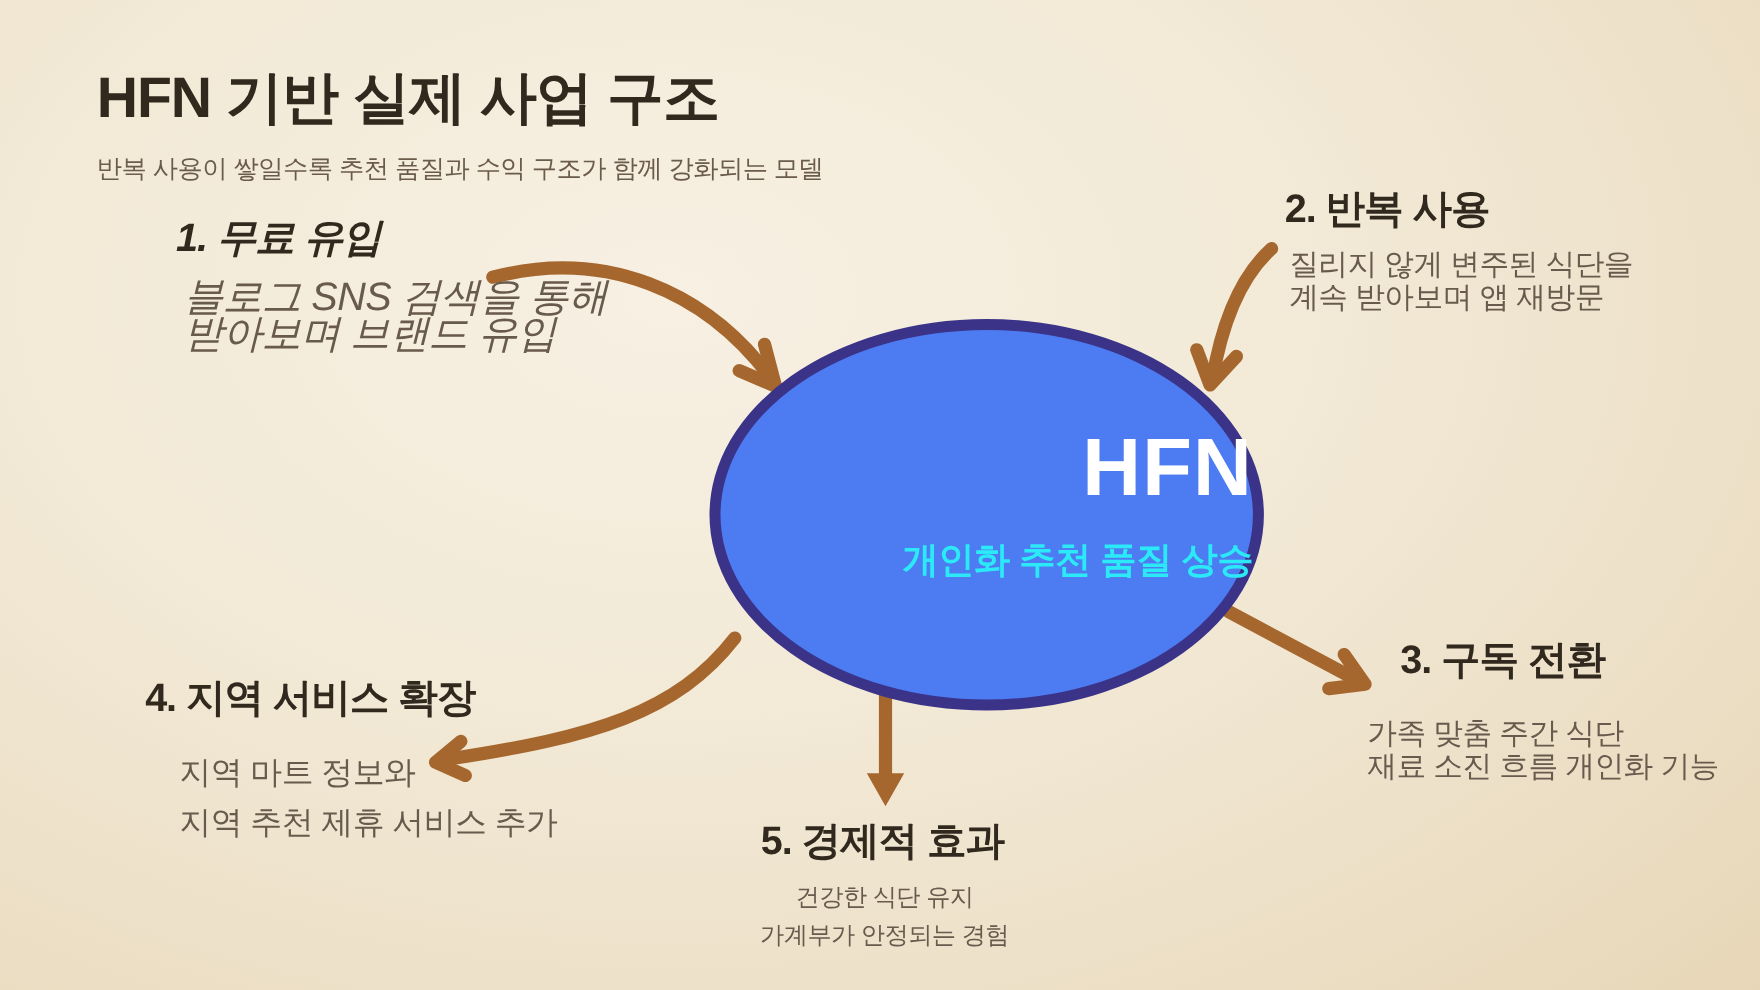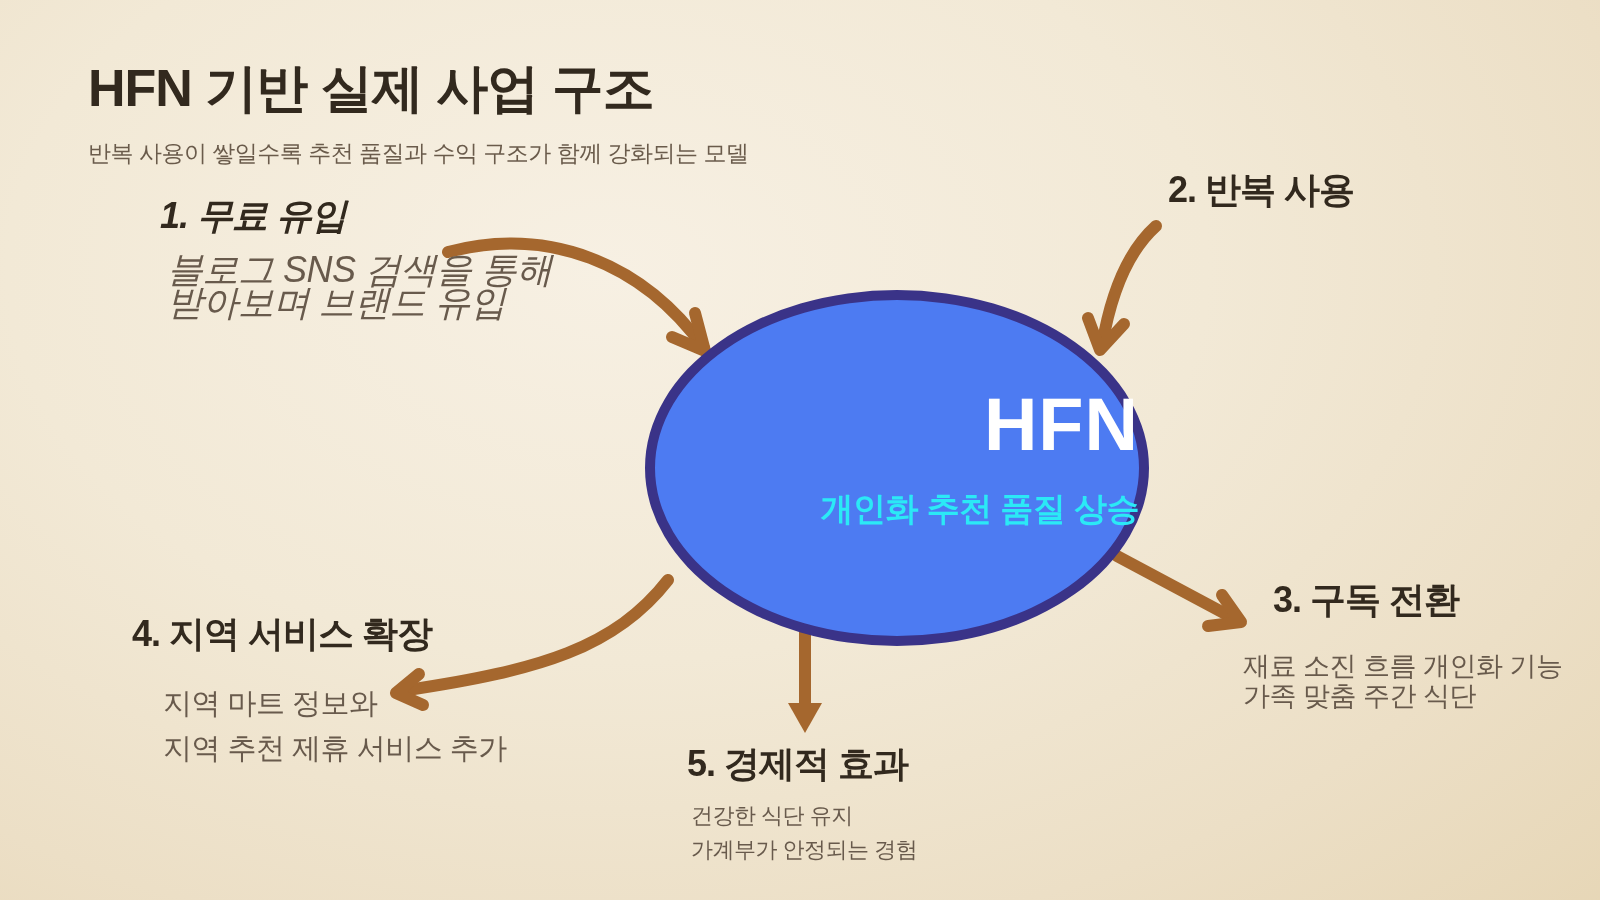--- a/index.html
+++ b/index.html
@@ -28,21 +28,21 @@
   .node-2 { left:1168px; top:166px; }
   .node-2 .node-lines { margin:10px 0 0 4px; font-size:27px; line-height:30px; }
 
   .node-3 { left:1243px; top:576px; }
   .node-3 .node-title { margin-left:30px; }
   .node-3 .node-lines { margin-top:26px; font-size:27px; line-height:30px; }
 
   .node-4 { left:132px; top:610px; }
   .node-4 .node-lines { margin:22px 0 0 31px; font-size:29px; line-height:45px; }
 
-  .node-5 { left:687px; top:740px; }
+  .node-5 { left:687px; top:740px;text-align:center; }
   .node-5 .node-lines { margin:10px 0 0 4px; font-size:22px; line-height:34px; }
 
   .hfn-ellipse {
     position:absolute; left:645px; top:290px; width:504px; height:356px;
     background:#4d7bf2; border:10px solid #3a3388; border-radius:50%;
     display:flex; flex-direction:column; align-items:flex-end; justify-content:center;
   }
   .hfn-title { font-size:74px; font-weight:800; color:#ffffff; letter-spacing:1px; margin-top:-22px; }
   .hfn-subtitle { margin-top:20px; font-size:33px; font-weight:700; color:#2be9f6; letter-spacing:-0.5px; }
 </style>
@@ -74,27 +74,31 @@
   <div class="node node-1">
     <div class="node-title">1. 무료 유입</div>
     <div class="node-lines">
       <div>블로그 SNS 검색을 통해</div>
       <div>받아보며 브랜드 유입</div>
     </div>
   </div>
 
   <div class="node node-2">
     <div class="node-title">2. 반복 사용</div>
+    <div class="node-lines">
+      <div>질리지 않게 변주된 식단을</div>
+      <div>계속 받아보며 앱 재방문</div>
+    </div>
   </div>
 
   <div class="node node-3">
     <div class="node-title">3. 구독 전환</div>
     <div class="node-lines">
+      <div>가족 맞춤 주간 식단</div>
       <div>재료 소진 흐름 개인화 기능</div>
-      <div>가족 맞춤 주간 식단</div>
     </div>
   </div>
 
   <div class="node node-4">
     <div class="node-title">4. 지역 서비스 확장</div>
     <div class="node-lines">
       <div>지역 마트 정보와</div>
       <div>지역 추천 제휴 서비스 추가</div>
     </div>
   </div>

